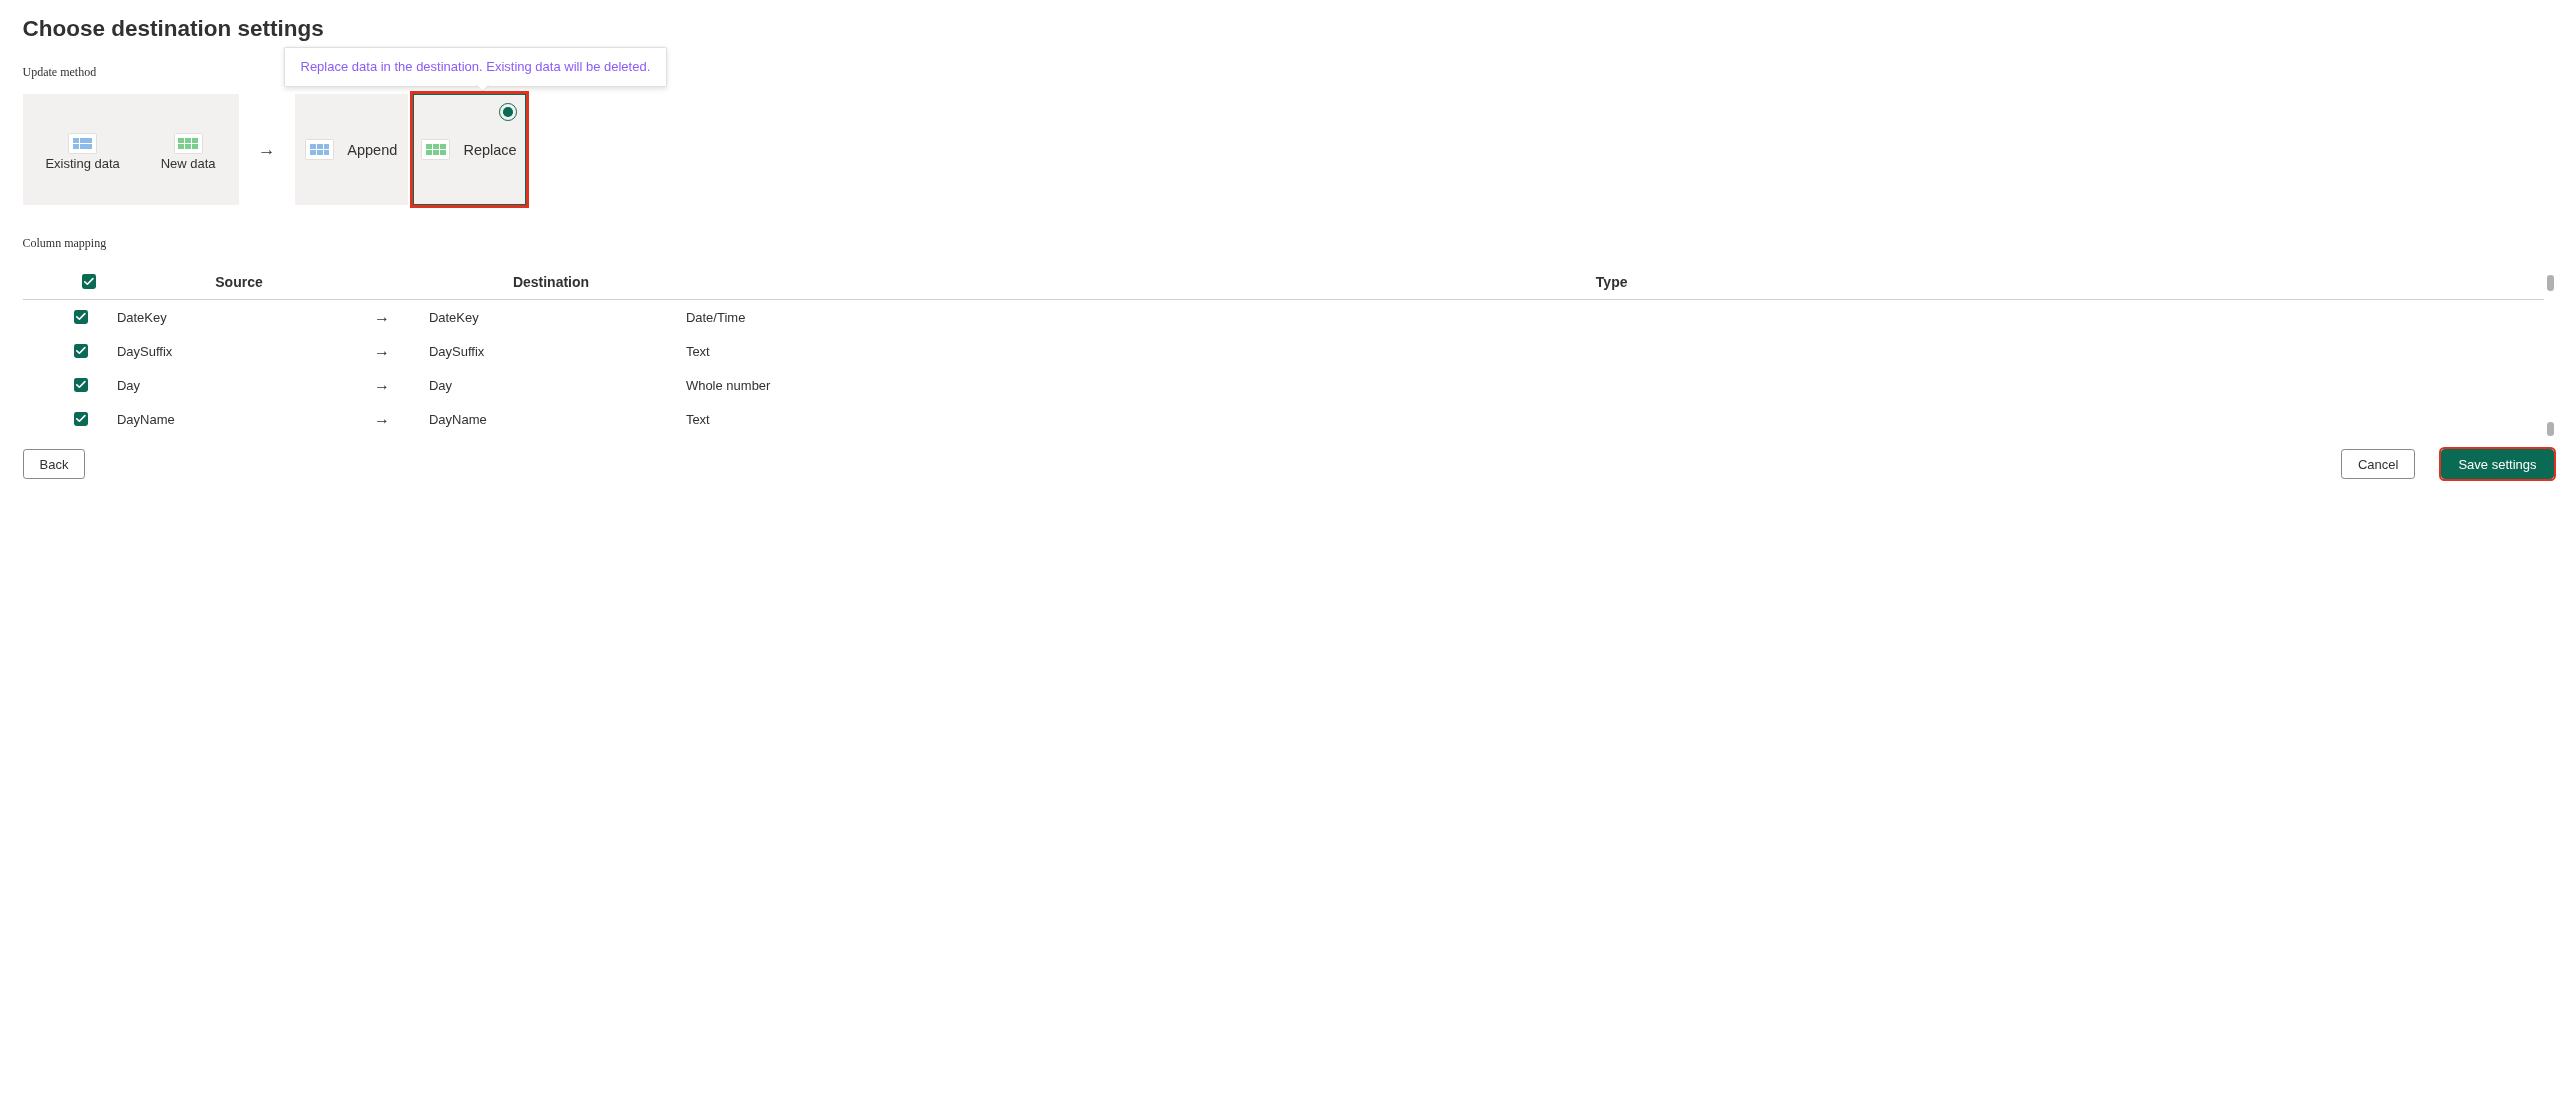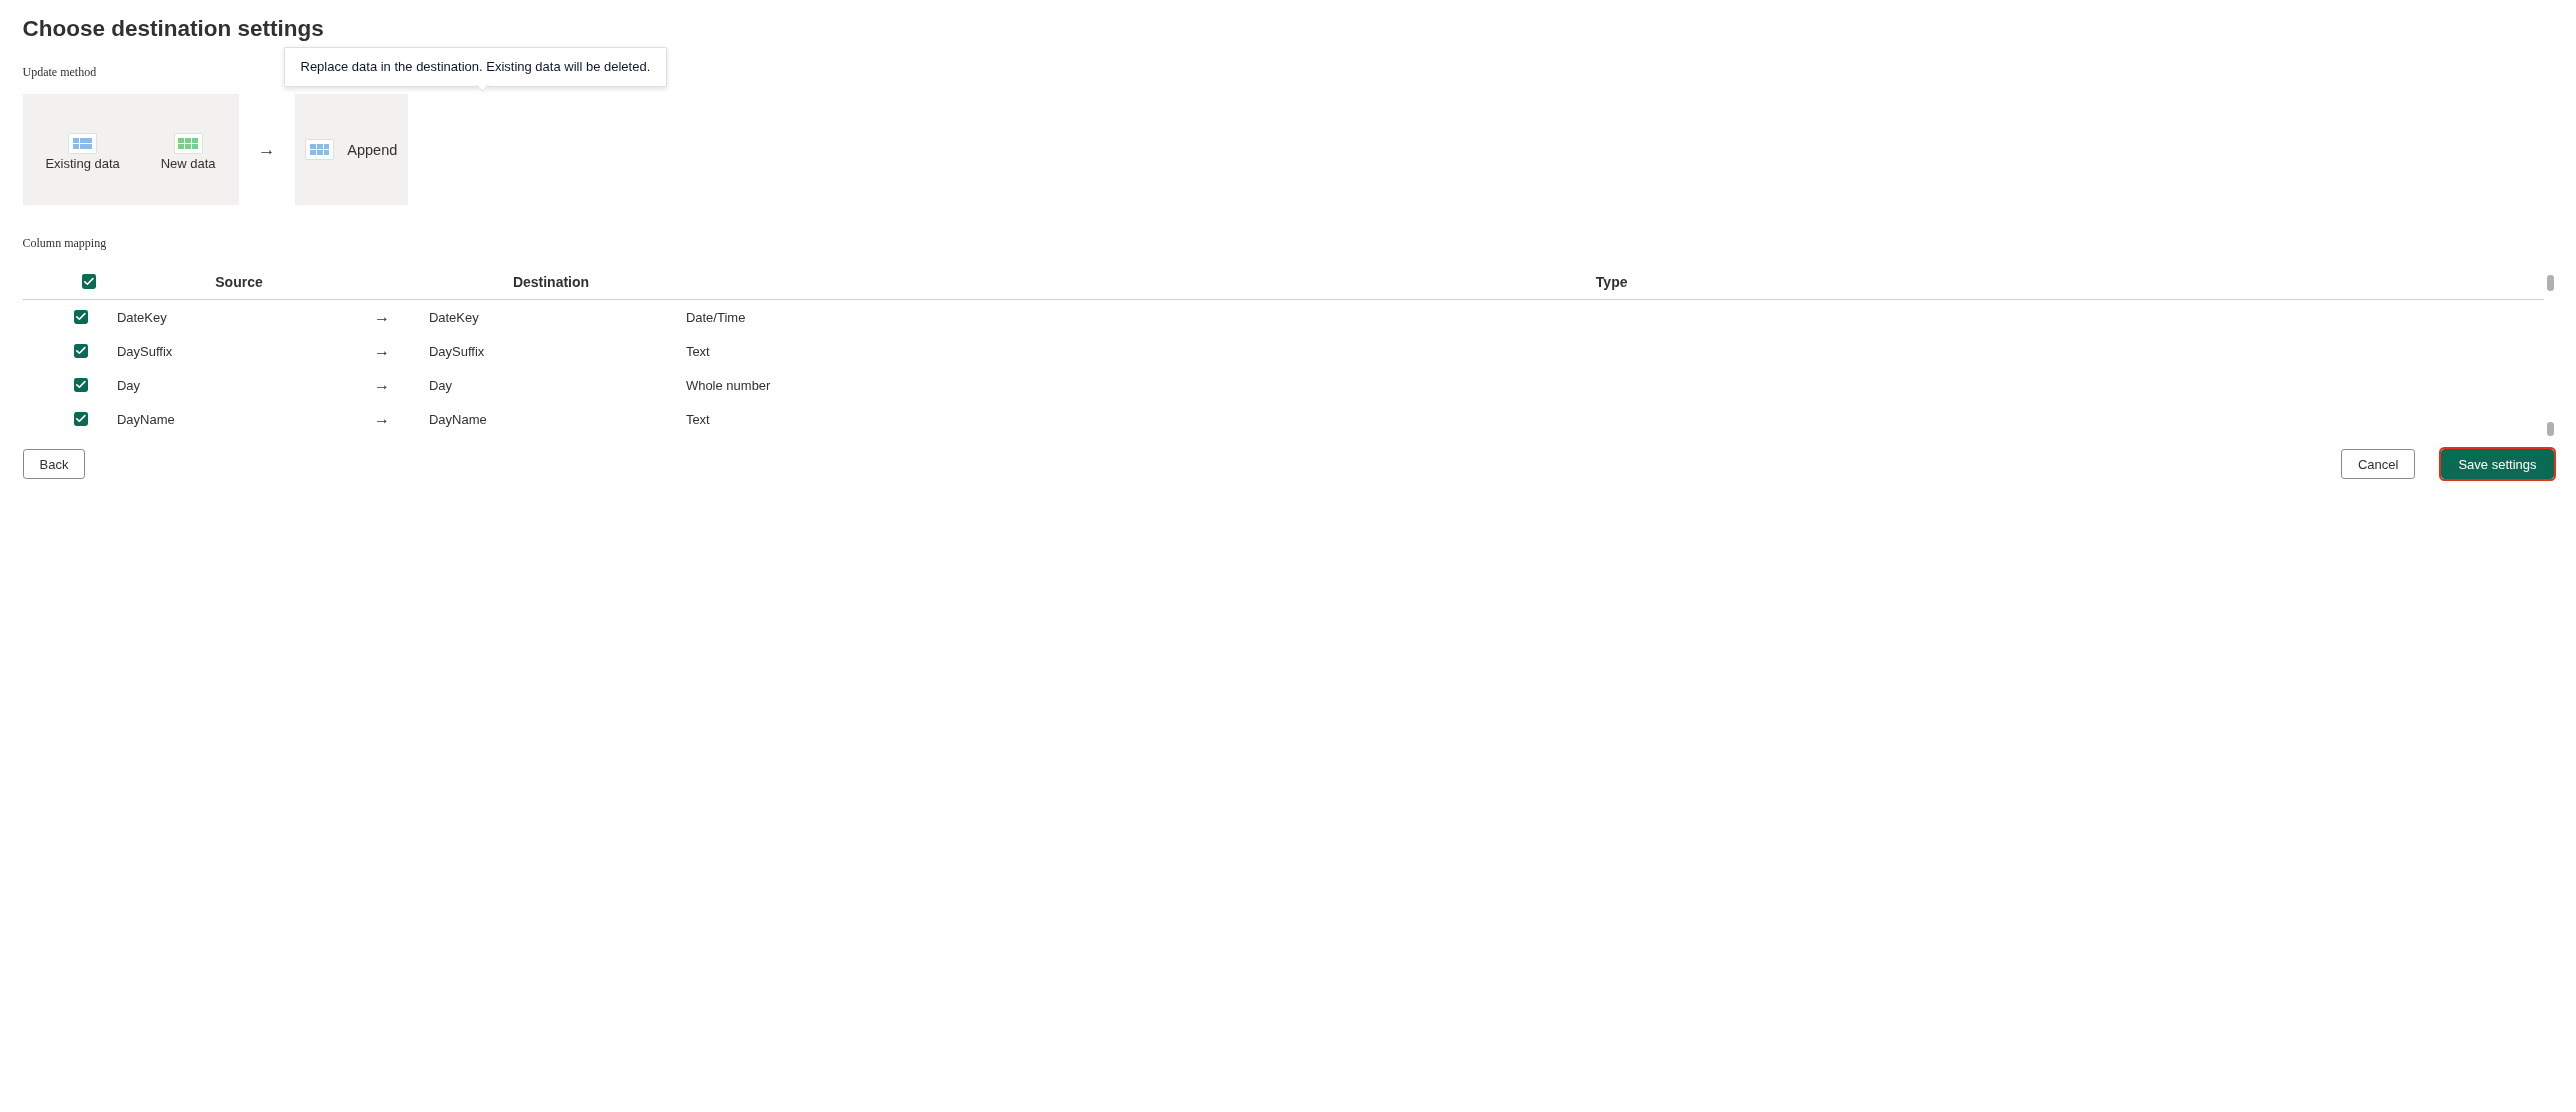--- a/index.html
+++ b/index.html
@@ -118,21 +118,21 @@
   
   .tooltip {
     position: absolute;
     top: -47px;
     background: #fff;
     border: 0.8px solid #e1dfdd;
     box-shadow: 0 1.6px 4.8px rgba(0,0,0,0.12);
     border-radius: 1.6px;
     padding: 11.3px 16px;
     font-size: 13px;
-    color: #0f172a;
+    color: #8b5cf6;
     white-space: nowrap;
   }
   .tooltip::after {
     content: '';
     position: absolute;
     bottom: -4.8px;
     left: 193px;
     width: 8px;
     height: 8px;
     background: #fff;
@@ -279,20 +279,36 @@
           <span class="cell"></span>
           <span class="cell"></span>
           <span class="cell"></span>
           <span class="cell"></span>
           <span class="cell"></span>
         </span>
     </span>
     <span class="option-label">Append</span>
   </div>
 
+  <div class="option-card selected" style="margin-left:-14.5px;">
+    <span class="radio-ring">
+        <span class="radio-dot"></span>
+      </span>
+    <span class="icon-frame">
+      <span class="grid-icon green">
+          <span class="cell"></span>
+          <span class="cell"></span>
+          <span class="cell"></span>
+          <span class="cell"></span>
+          <span class="cell"></span>
+          <span class="cell"></span>
+        </span>
+    </span>
+    <span class="option-label">Replace</span>
+  </div>
 </div>
 
 <div class="mapping-section">
   <h2 class="section-title">Column mapping</h2>
 
   <div class="mapping-wrap">
     <div class="scrollbar-thumb-top"></div>
     <div class="scrollbar-thumb-bot"></div>
     <div class="mapping-scroll">
       <table class="mapping-table">

